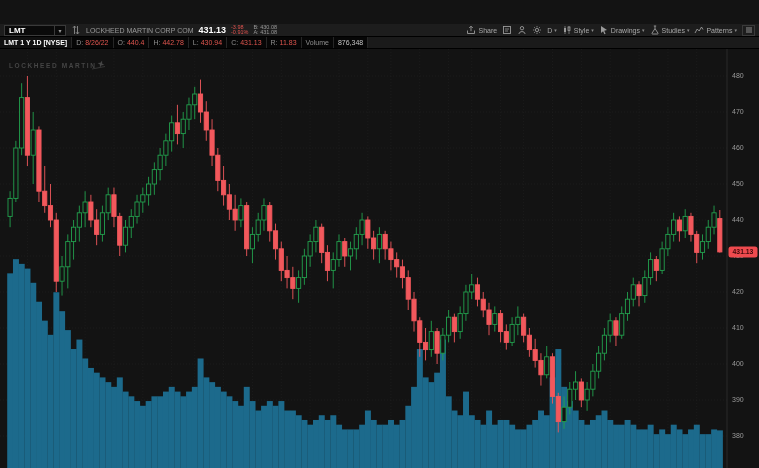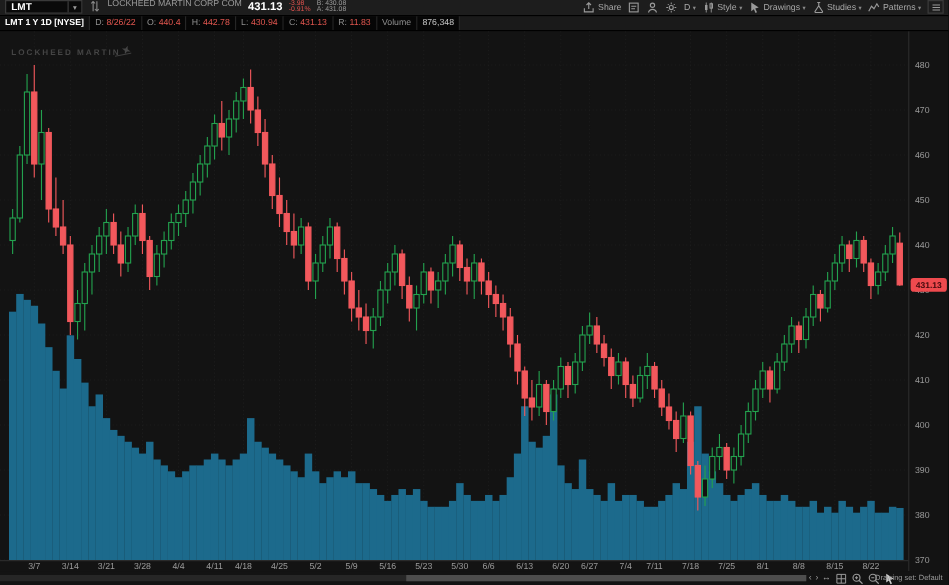--- a/index.html
+++ b/index.html
@@ -1,21 +1,21 @@
 <!DOCTYPE html>
 <html><head>
 <meta charset="utf-8">
 <style>
   html,body{margin:0;padding:0;background:#000;}
   *{box-sizing:border-box;}
   .app{position:relative;width:759px;height:468px;background:#131313;overflow:hidden;
        font-family:"Liberation Sans",sans-serif;color:#cfcfcf;}
   
   .topbar{height:13px;background:#1d1d1d;border-bottom:1px solid #000;
-          display:flex;padding:0 4px;gap:5px;font-size:7px;color:#9a9a9a;}
+          display:flex;align-items:center;padding:0 4px;gap:5px;font-size:7px;color:#9a9a9a;margin-top:24px;}
   .symbox{display:flex;align-items:center;height:11px;background:#0a0a0a;border:1px solid #3a3a3a;
           width:62px;}
   .symbox .sym{flex:1;padding:0 4px;font-size:8px;font-weight:bold;color:#fff;}
   .symbox .caretbox{width:11px;height:100%;border-left:1px solid #3a3a3a;display:flex;
           align-items:center;justify-content:center;color:#9a9a9a;font-size:6px;}
   .price{font-size:9px;font-weight:bold;color:#fff;}
   .stack{display:flex;flex-direction:column;justify-content:center;line-height:5.5px;font-size:5.5px;}
   .stack.red{color:#e0524e;}
   .spacer{flex:1;}
   .tb-item{display:flex;align-items:center;gap:2px;color:#a8a8a8;white-space:nowrap;}

